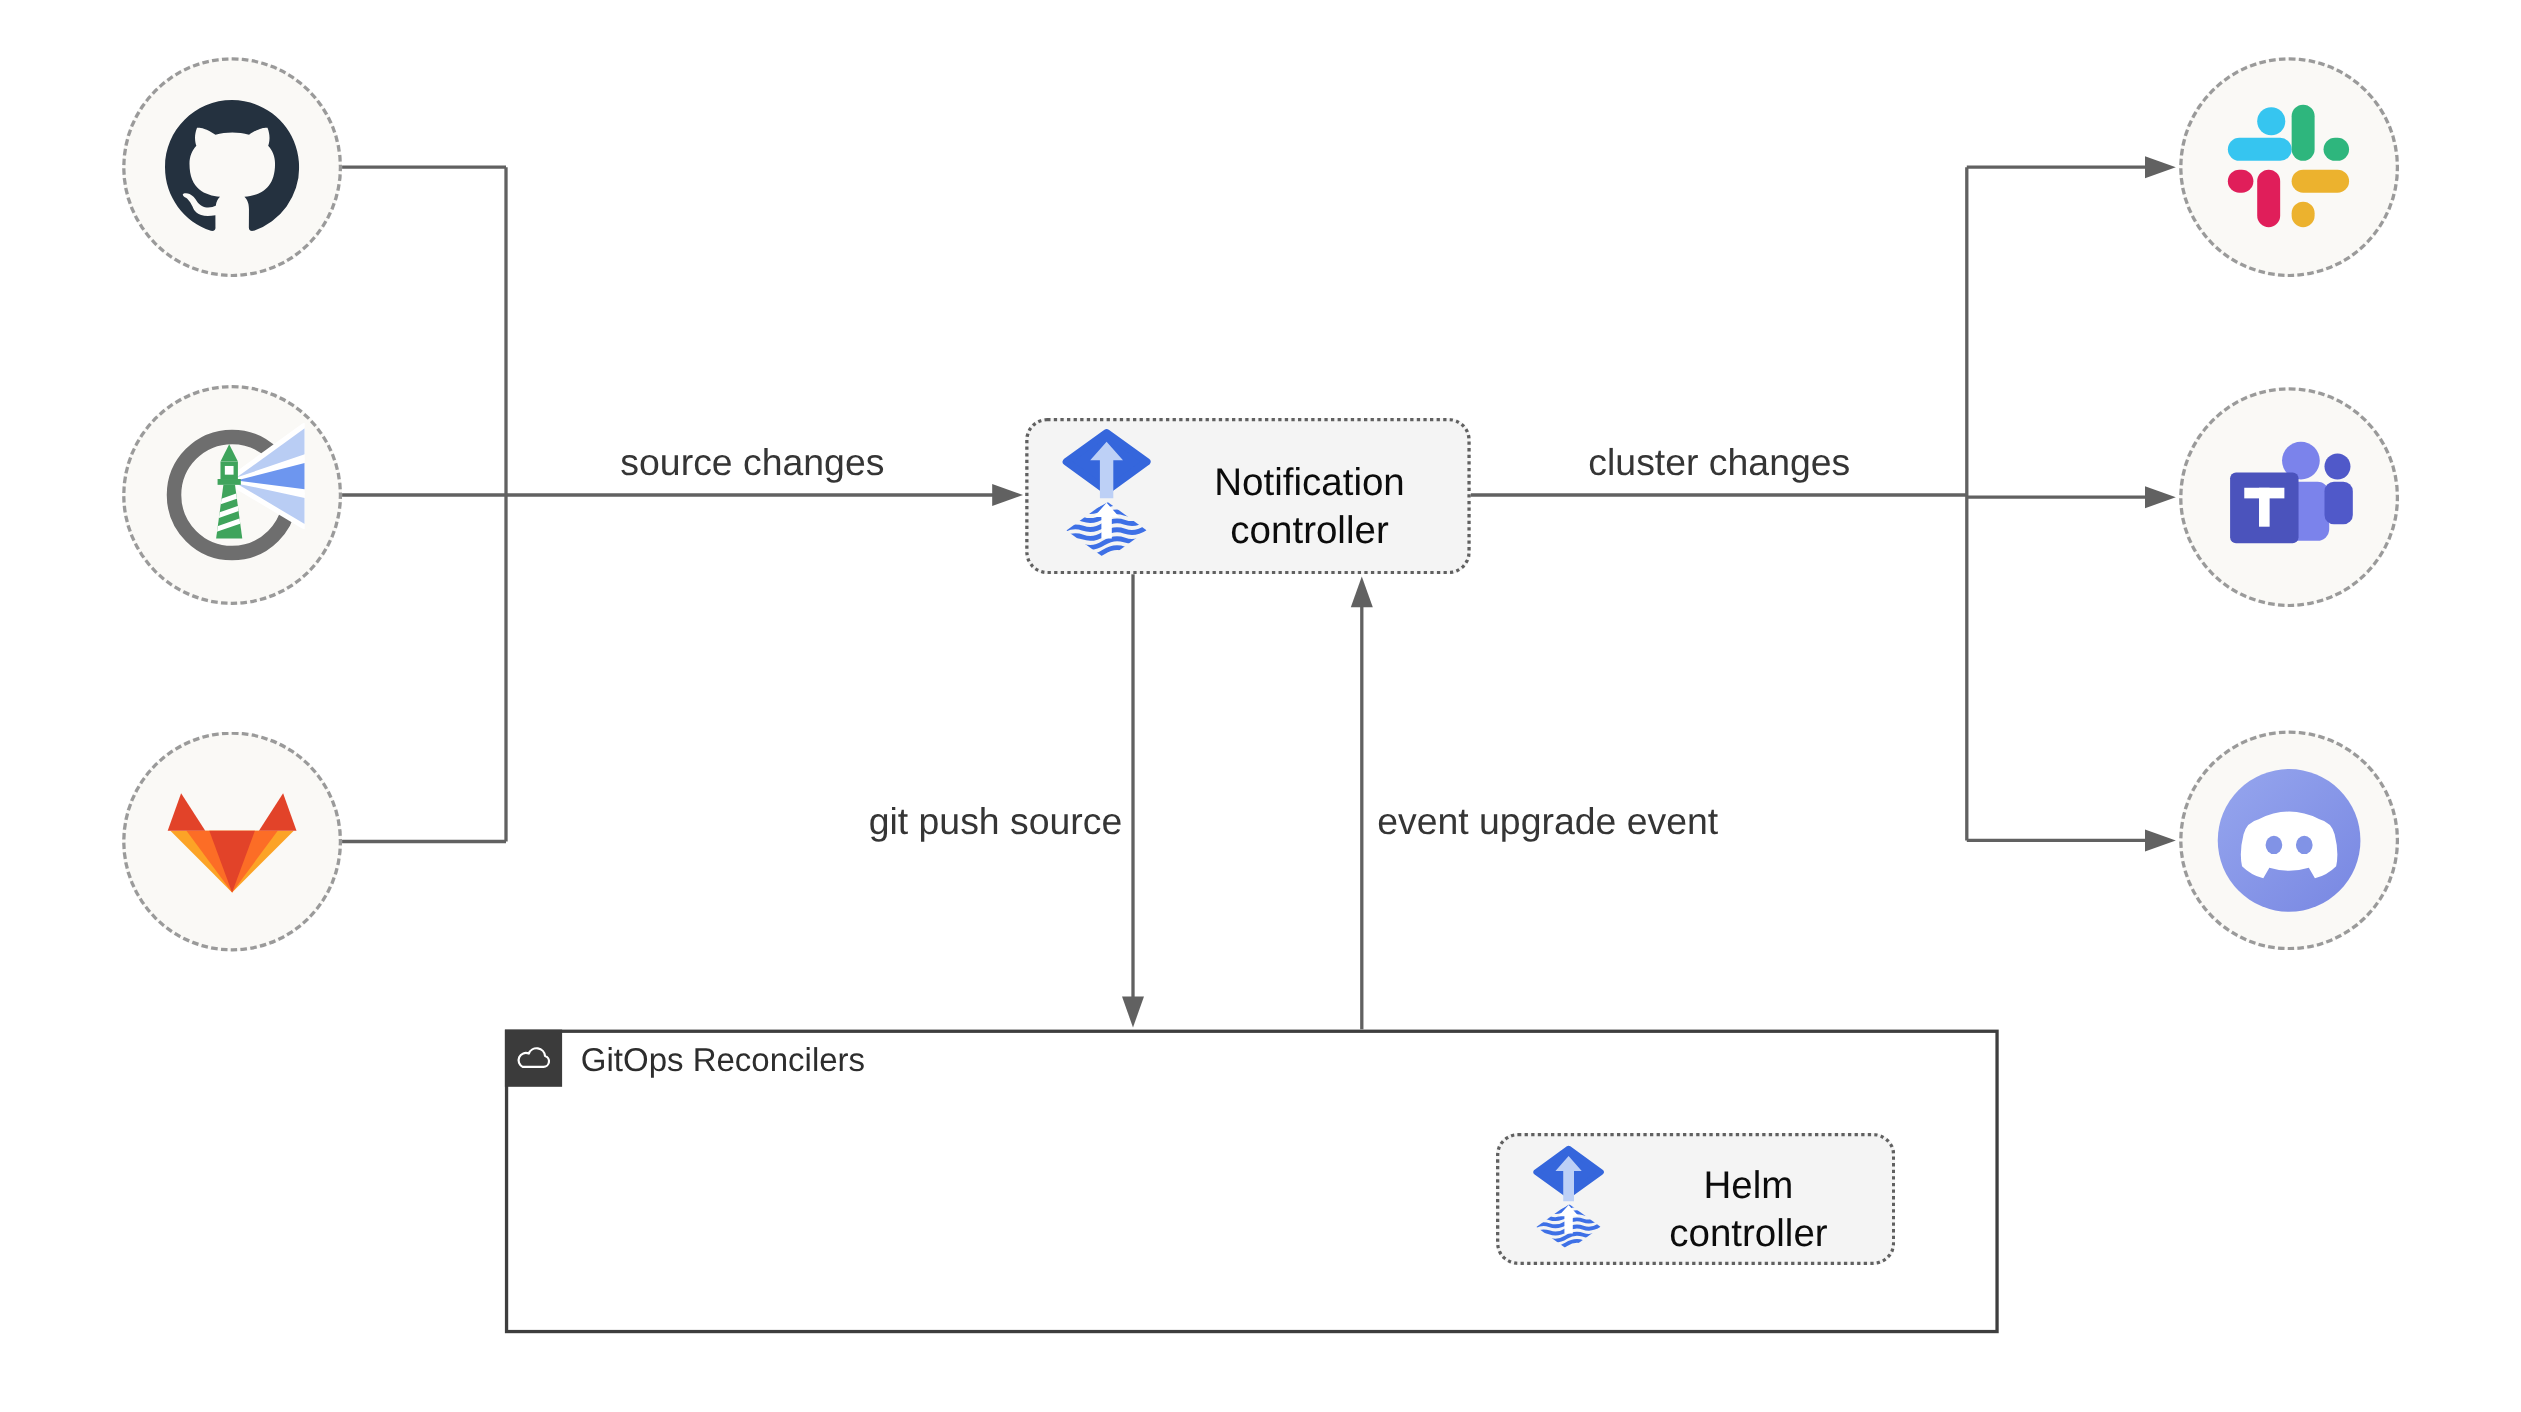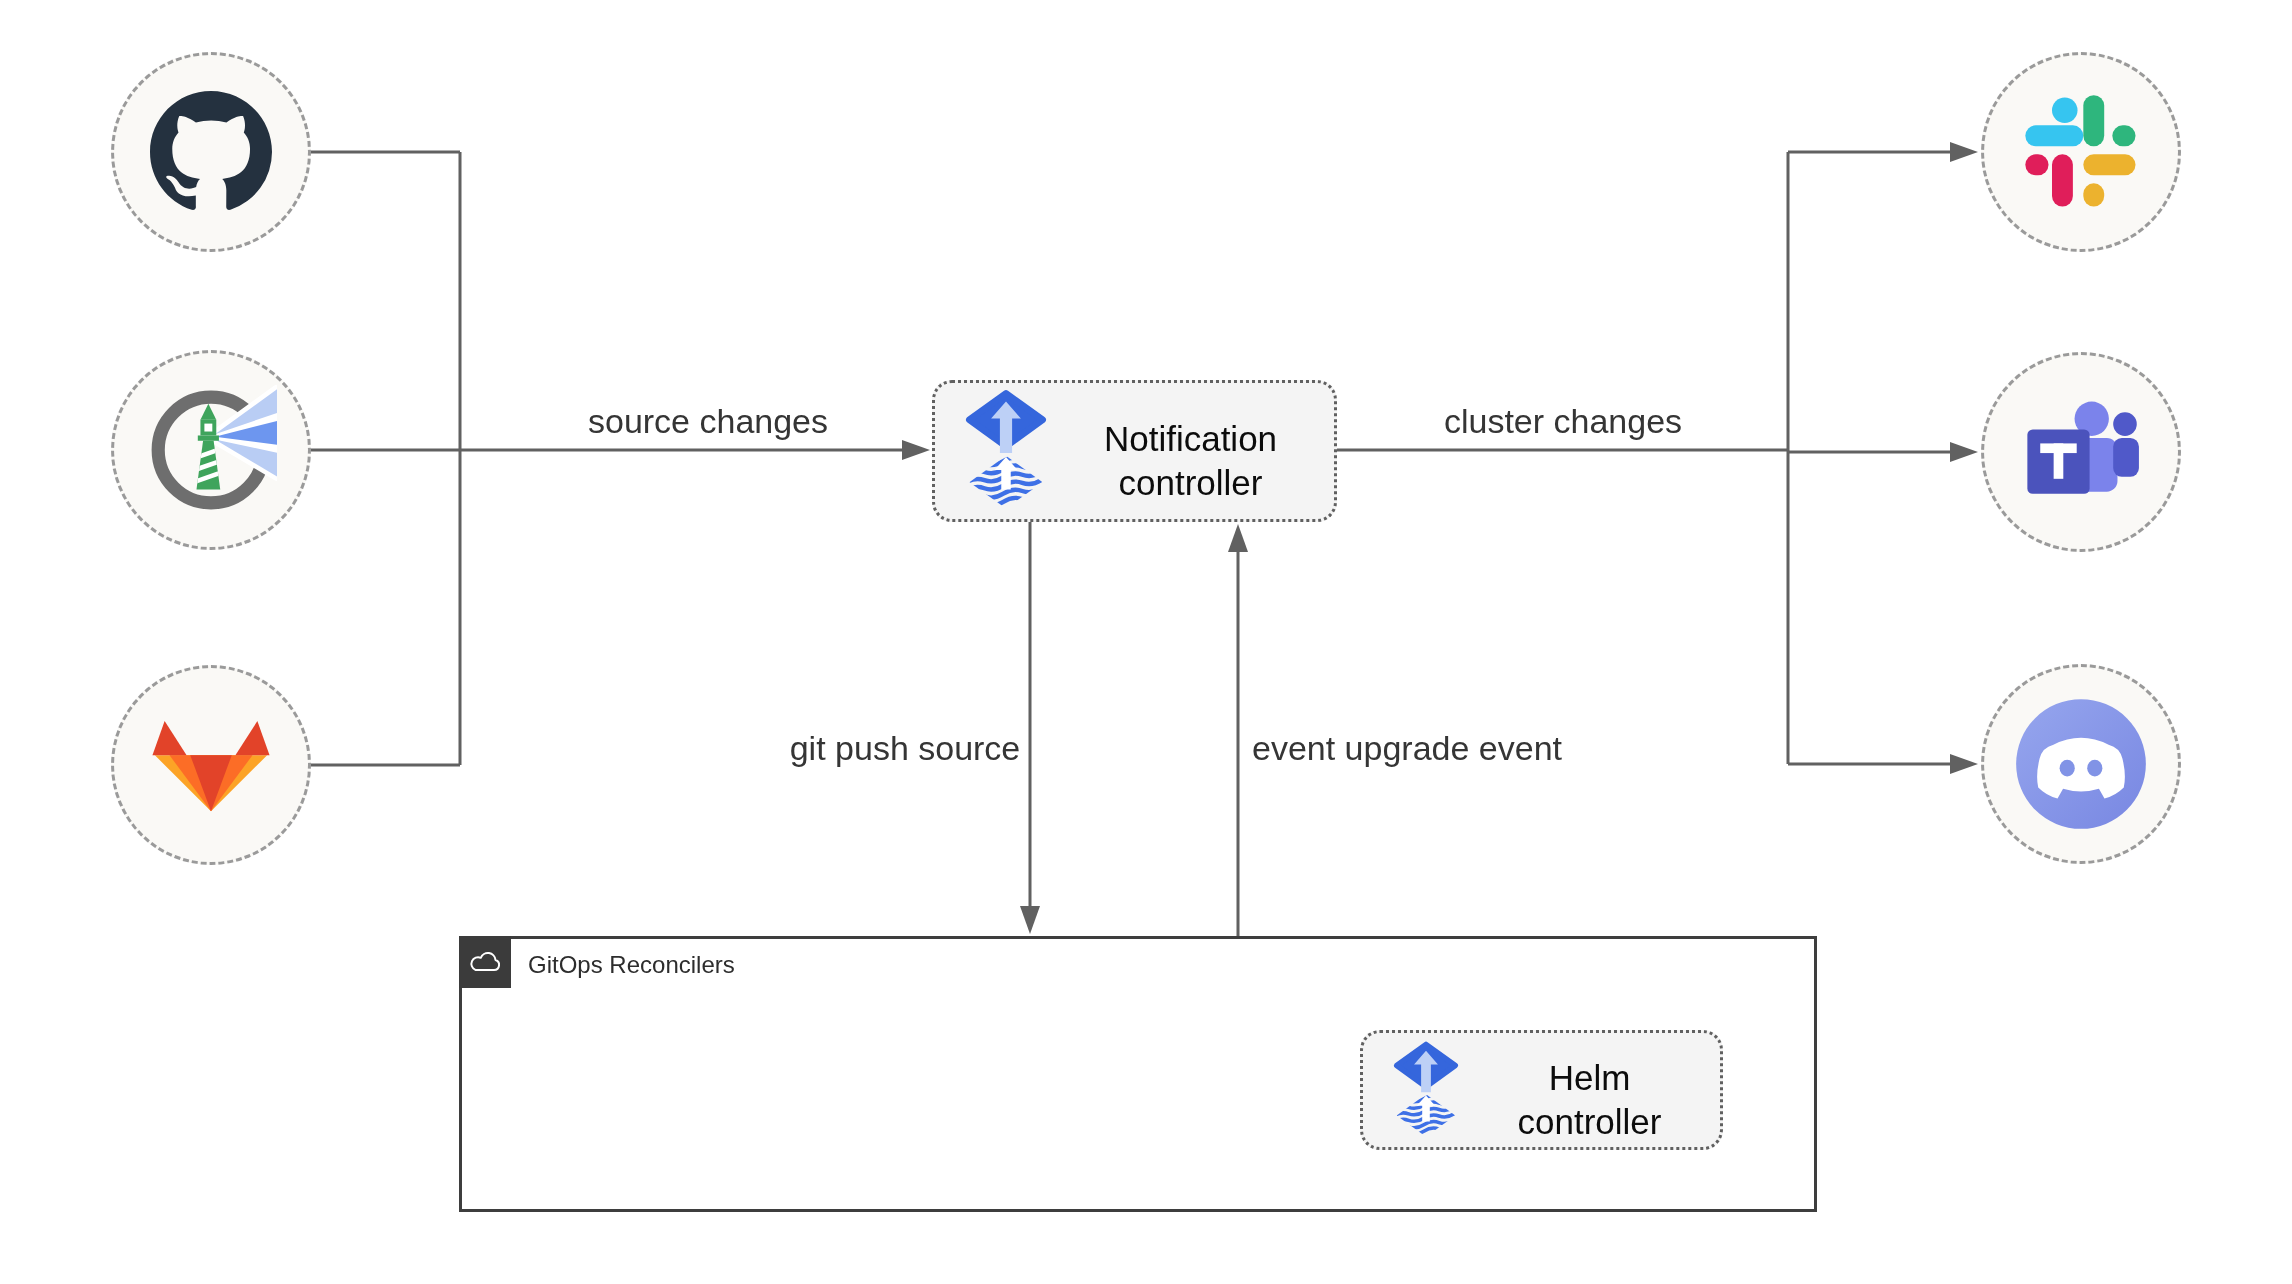--- a/index.html
+++ b/index.html
@@ -28,21 +28,21 @@
   .group-box{
     position:absolute;left:459px;top:936px;width:1358px;height:276px;
     border:3px solid #3e3e3e;box-sizing:border-box;background:#ffffff;
   }
   .group-badge{
     position:absolute;left:-3px;top:-3px;width:52px;height:52px;background:#3b3b3b;
     display:flex;align-items:center;justify-content:center;
   }
   .group-title{
     position:absolute;left:66px;top:0px;height:52px;display:flex;align-items:center;
-    font-size:24px;color:#2d2d2d;
+    font-size:30px;color:#2d2d2d;
   }
   .flux-icon-lg{width:82px;height:126px;}
   .flux-icon-sm{width:66px;height:101px;}
 </style>
 </head>
 <body>
 
 <div class="canvas">
 
   <svg width="0" height="0" style="position:absolute" aria-hidden="true">
@@ -88,21 +88,21 @@
       <polygon points="1978,152 1950,142 1950,162"></polygon>
       <polygon points="1978,452 1950,442 1950,462"></polygon>
       <polygon points="1978,764 1950,754 1950,774"></polygon>
       <polygon points="1030,934 1020,906 1040,906"></polygon>
       <polygon points="1238,524 1228,552 1248,552"></polygon>
       <polygon points="948,1090 920,1080 920,1100"></polygon>
       <polygon points="1398,1090 1370,1080 1370,1100"></polygon>
     </g>
   </svg>
 
-  <div class="edge-label" style="left:708px;top:421px;">source changes</div>
+  <div class="edge-label" style="left:684px;top:421px;">source changes</div>
   <div class="edge-label" style="left:1563px;top:421px;">cluster changes</div>
   <div class="edge-label" style="left:905px;top:748px;">git push source</div>
   <div class="edge-label" style="left:1407px;top:748px;">event upgrade event</div>
 
   <div class="circle-node" style="left:111px;top:52px;">
     <svg width="122" height="122" viewBox="0 0 16 16">
       <path fill="#24313f" d="M8 0C3.58 0 0 3.58 0 8c0 3.54 2.29 6.53 5.47 7.59.4.07.55-.17.55-.38 0-.19-.01-.82-.01-1.49-2.01.37-2.53-.49-2.69-.94-.09-.23-.48-.94-.82-1.13-.28-.15-.68-.52-.01-.53.63-.01 1.08.58 1.23.82.72 1.21 1.87.87 2.33.66.07-.52.28-.87.51-1.07-1.78-.2-3.64-.89-3.64-3.95 0-.87.31-1.59.82-2.15-.08-.2-.36-1.02.08-2.12 0 0 .67-.21 2.2.82.64-.18 1.32-.27 2-.27s1.36.09 2 .27c1.53-1.04 2.2-.82 2.2-.82.44 1.1.16 1.92.08 2.12.51.56.82 1.27.82 2.15 0 3.07-1.87 3.75-3.65 3.95.29.25.54.73.54 1.48 0 1.07-.01 1.93-.01 2.2 0 .21.15.46.55.38A8.013 8.013 0 0 0 16 8c0-4.42-3.58-8-8-8z"></path>
     </svg>
   </div>
 

